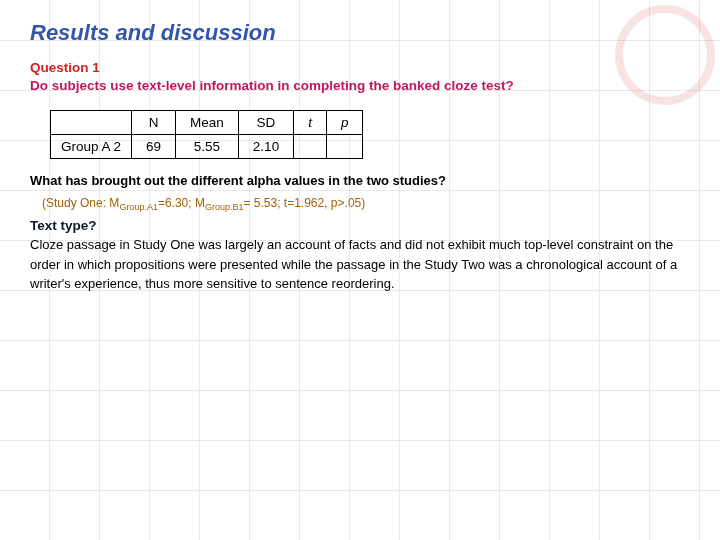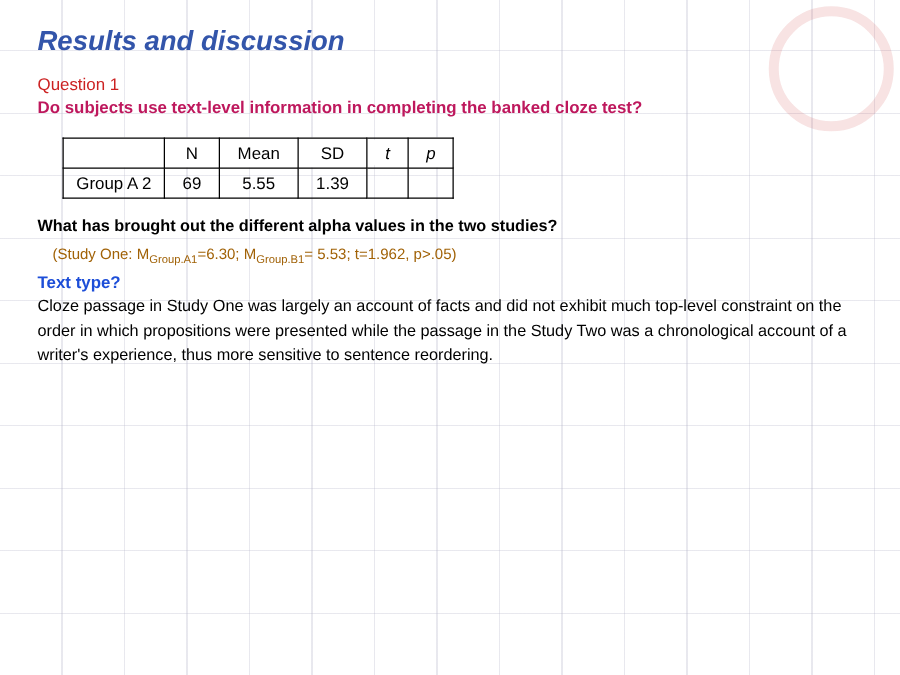--- a/index.html
+++ b/index.html
@@ -69,21 +69,21 @@
     .title {
       font-size: 22px;
       font-weight: bold;
       color: #3355aa;
       font-style: italic;
       margin-bottom: 14px;
     }
 
     .question-label {
       font-size: 13.5px;
-      font-weight: normal;
+      font-weight: bold;
       color: #cc2222;
       margin-bottom: 2px;
     }
 
     .question-text {
       font-size: 13.5px;
       font-weight: bold;
       color: #be185d;
       margin-bottom: 14px;
       line-height: 1.4;
@@ -132,21 +132,21 @@
     .study-note {
       font-size: 12px;
       color: #a16207;
       margin-bottom: 6px;
       margin-left: 12px;
     }
 
     .text-type-label {
       font-weight: bold;
       font-size: 13.5px;
-      color: #1d4ed8;
+      color: #0f172a;
       margin-bottom: 2px;
     }
 
     .body-text {
       font-size: 13px;
       color: #000;
       line-height: 1.5;
     }
 
     
@@ -180,21 +180,21 @@
             <td>N</td>
             <td>Mean</td>
             <td>SD</td>
             <td><em>t</em></td>
             <td><em>p</em></td>
           </tr>
           <tr>
             <td>Group A 2</td>
             <td>69</td>
             <td>5.55</td>
-            <td>1.39</td>
+            <td>2.10</td>
             <td></td>
             <td></td>
           </tr>
         </tbody>
       </table>
     </div>
 
     <div class="italic-bold-section">What has brought out the different alpha values in the two studies?</div>
 
     <div class="study-note">

